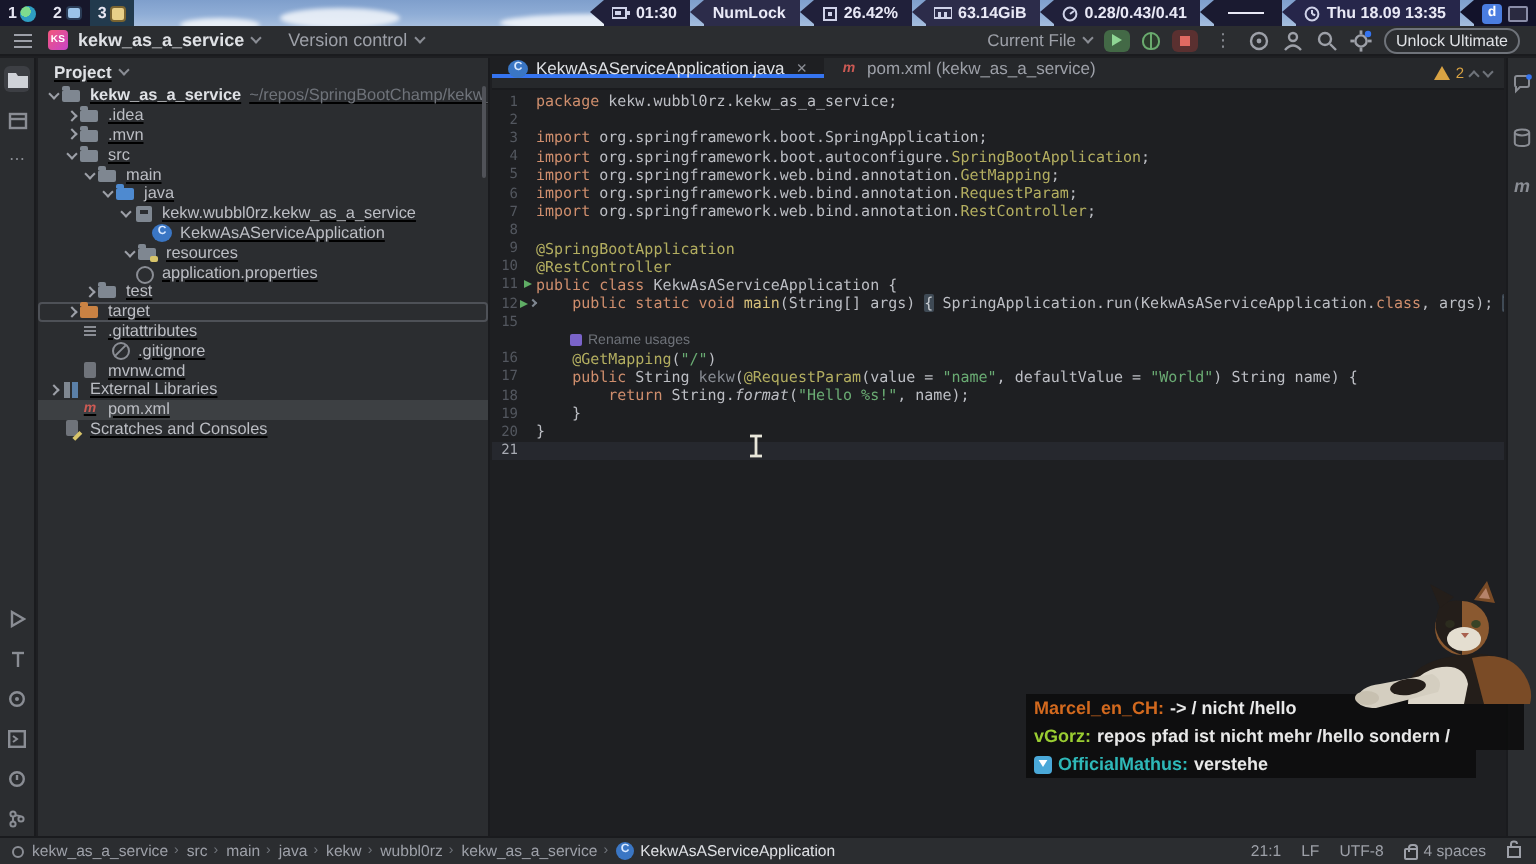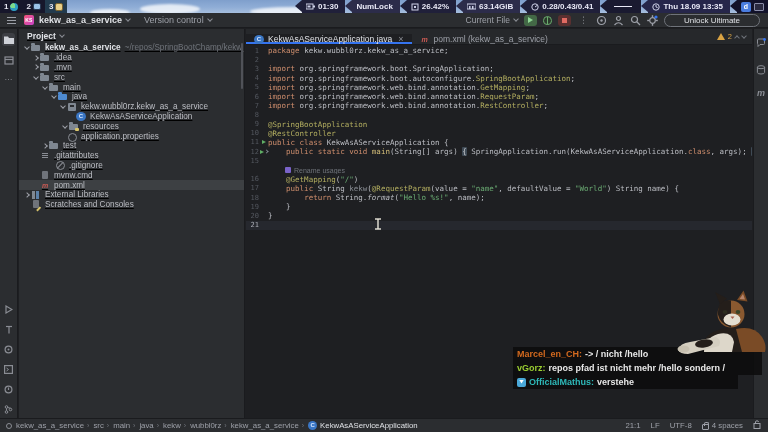--- a/index.html
+++ b/index.html
@@ -42,21 +42,21 @@
   .runwidget { color:#9da0a8; font-size:8.5px; display:flex; align-items:center; }
   .btn-run { width:13px; height:11px; border-radius:3px; background:#436946; display:flex; align-items:center; justify-content:center; }
   .btn-run i { width:0; height:0; border-left:5px solid #8fd694; border-top:3px solid transparent; border-bottom:3px solid transparent; }
   .btn-bug { width:9px; height:9px; border-radius:50% 50% 45% 45%; border:1px solid #6aab6e; background:#2b3a2c; position:relative; }
   .btn-bug::after { content:''; position:absolute; left:3px; top:0; bottom:0; width:1px; background:#6aab6e; }
   .btn-stop { width:13px; height:11px; border-radius:3px; background:#5a3030; display:flex; align-items:center; justify-content:center; }
   .btn-stop i { width:5px; height:5px; background:#e06a62; }
   .vdots { color:#8a8d94; font-size:9px; letter-spacing:0; margin:0 2px; }
   .tbico { width:11px; height:11px; position:relative; display:inline-block; }
   .tbico svg { display:block; }
-  .pill { border:1px solid #6f737a; border-radius:8px; padding:1px 19px; font-size:8px; color:#dfe1e5; white-space:nowrap; }
+  .pill { border:1px solid #6f737a; border-radius:8px; padding:1px 5px; font-size:8px; color:#dfe1e5; white-space:nowrap; }
 
   
   .lstripe { position:absolute; top:29px; bottom:14px; left:0; width:18px; background:#2b2d30; border-right:1px solid #1a1b1e;
     display:flex; flex-direction:column; align-items:center; padding-top:4px; }
   .rstripe { position:absolute; top:29px; bottom:14px; right:0; width:15px; background:#2b2d30; border-left:1px solid #1a1b1e;
     display:flex; flex-direction:column; align-items:center; padding-top:5px; gap:9px; }
   .sico { width:13px; height:13px; margin-bottom:7px; display:flex; align-items:center; justify-content:center; border-radius:3px; }
   .sico.on { background:#3d3f44; }
   .sico svg { display:block; }
   .lsp { flex:1; }
@@ -91,21 +91,21 @@
   .ic-attrs::before { content:''; position:absolute; left:2px; top:2px; width:6px; height:1px; background:#8a8d94; box-shadow:0 2px 0 #8a8d94, 0 4px 0 #8a8d94; }
   .ic-ignore::before { content:''; position:absolute; left:1px; top:0.5px; width:7px; height:7px; border:1px solid #8a8d94; border-radius:50%; }
   .ic-ignore::after { content:''; position:absolute; left:1px; top:4px; width:8px; height:1px; background:#8a8d94; transform:rotate(-45deg); }
   .ic-sh::before { content:''; position:absolute; left:1px; top:1px; width:8px; height:7px; border:1px solid #8a8d94; border-radius:1px; }
   .ic-libs::before { content:''; position:absolute; left:1px; top:1px; width:3px; height:8px; background:#7f8791; box-shadow:4px 0 0 #5b80a8; }
   .ic-scratch::before { content:''; position:absolute; left:2px; top:0; width:6px; height:8px; background:#6f737a; border-radius:1px; }
   .ic-scratch::after { content:''; position:absolute; right:0; bottom:0; width:5px; height:1.5px; background:#d8c46a; transform:rotate(-45deg); }
 
   
   .editor { position:absolute; top:29px; bottom:14px; left:246px; right:16px; background:#1e1f22; }
-  .tabs { height:16px; background:#26282b; border-bottom:1px solid #1a1b1e; display:flex; align-items:flex-end; font-size:8.5px; }
+  .tabs { height:16px; background:#26282b; border-bottom:1px solid #1a1b1e; display:flex; align-items:flex-start; font-size:8.5px; }
   .tab { display:flex; align-items:center; gap:4px; padding:0 8px; color:#9da0a8; }
   .tab.active { color:#dfe1e5; background:#1e1f22; box-shadow:inset 0 -2px 0 #3574f0; }
   .tab .tclose { color:#8a8d94; font-size:9px; margin-left:2px; }
   .code { position:relative; padding-top:1px; font-family:"DejaVu Sans Mono", monospace; font-size:7.5px; }
   .crow { position:relative; height:9.2px; display:flex; align-items:center; white-space:pre; }
   .crow.caret { background:#26282e; }
   .gnum { width:13px; text-align:right; color:#53575f; font-size:7px; flex:none; }
   .crow.caret .gnum { color:#a8abb3; }
   .gico { width:9px; flex:none; display:flex; align-items:center; justify-content:center; gap:1px; }
   .runarrow { width:0; height:0; border-left:4px solid #5fad65; border-top:2.5px solid transparent; border-bottom:2.5px solid transparent; }
@@ -440,46 +440,55 @@
         </div>
         <div class="trow" style="padding-left: 22px;">
           <span class="tchev r">
             <i></i>
           </span>
           <span class="ic ic-folder">
             <span class="fold9"></span>
           </span>
           <span class="tlabel">test</span>
         </div>
+        <div class="trow boxed" style="padding-left: 13px;">
+          <span class="tchev r">
+            <i></i>
+          </span>
+          <span class="ic ic-folder-excl">
+            <span class="fold9"></span>
+          </span>
+          <span class="tlabel">target</span>
+        </div>
         <div class="trow" style="padding-left: 13px;">
           <span class="tchev"></span>
           <span class="ic ic-attrs"></span>
           <span class="tlabel">.gitattributes</span>
         </div>
         <div class="trow" style="padding-left: 28px;">
           <span class="tchev"></span>
           <span class="ic ic-ignore"></span>
           <span class="tlabel">.gitignore</span>
         </div>
         <div class="trow" style="padding-left: 13px;">
           <span class="tchev"></span>
           <span class="ic ic-file"></span>
           <span class="tlabel">mvnw.cmd</span>
         </div>
+        <div class="trow" style="padding-left: 4px;">
+          <span class="tchev r">
+            <i></i>
+          </span>
+          <span class="ic ic-libs"></span>
+          <span class="tlabel">External Libraries</span>
+        </div>
         <div class="trow sel" style="padding-left: 13px;">
           <span class="tchev"></span>
           <span class="ic ic-maven">m</span>
           <span class="tlabel">pom.xml</span>
-        </div>
-        <div class="trow" style="padding-left: 4px;">
-          <span class="tchev r">
-            <i></i>
-          </span>
-          <span class="ic ic-libs"></span>
-          <span class="tlabel">External Libraries</span>
         </div>
         <div class="trow" style="padding-left: 4px;">
           <span class="tchev"></span>
           <span class="ic ic-scratch"></span>
           <span class="tlabel">Scratches and Consoles</span>
         </div>
       </div>
     <div class="pscroll"></div>
   </div>
 

